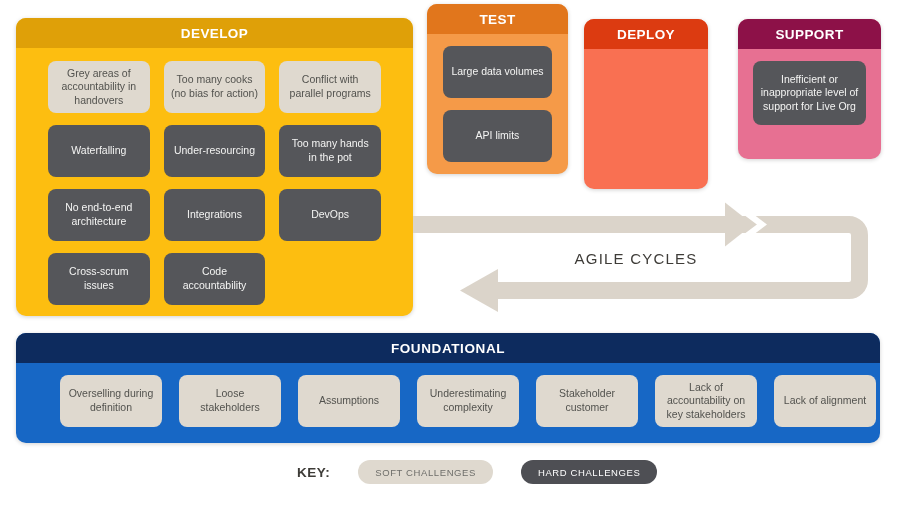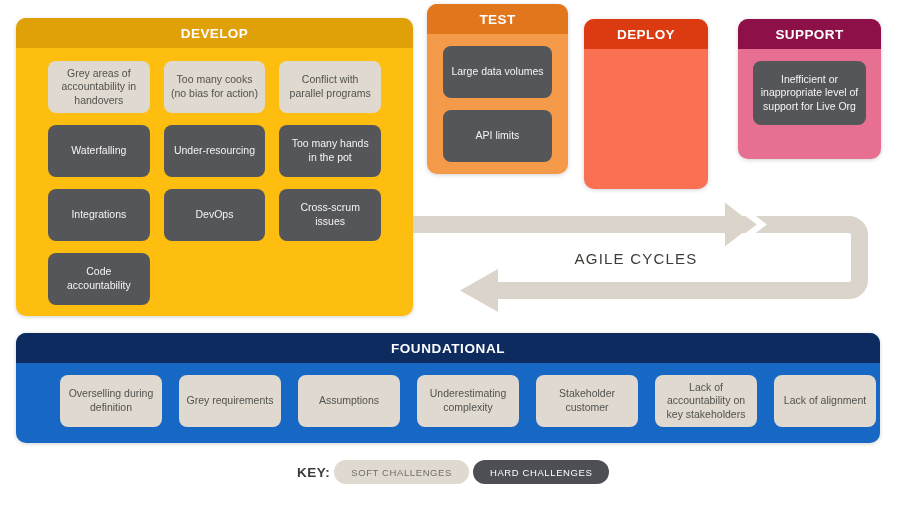--- a/index.html
+++ b/index.html
@@ -29,21 +29,21 @@
   .foundational .body{display:grid;grid-template-columns:repeat(7,1fr);gap:12px 17px;grid-auto-rows:52px;padding:12px 4px;margin-left:40px;}
 
   .chip{display:flex;align-items:center;justify-content:center;text-align:center;
     border-radius:8px;font-size:10.5px;line-height:1.3;padding:3px 7px;box-sizing:border-box;}
   .chip.soft{background:var(--soft-chip,#DFD9CF);color:#52524E;}
   .chip.hard{background:var(--hard-chip,#55565A);color:#F4F4F3;}
 
   .agile-svg{position:absolute;left:413px;top:192px;width:470px;height:132px;}
   .agile-text{font-family:"Liberation Sans",sans-serif;font-size:15px;letter-spacing:1.2px;fill:#3E3C38;}
 
-  .key-row{position:absolute;left:297px;top:460px;display:flex;align-items:center;gap:4px;}
+  .key-row{position:absolute;left:297px;top:460px;display:flex;align-items:center;gap:28px;}
   .key-label{font-size:13.5px;font-weight:bold;color:#3E3C38;letter-spacing:.5px;}
   .pill{display:flex;align-items:center;justify-content:center;height:24px;border-radius:12px;
     padding:0 17px;font-size:9.5px;font-weight:normal;letter-spacing:.6px;}
   .pill.soft{background:var(--soft-chip,#E2DBD1);color:#6E6E6A;}
   .pill.hard{background:#4E4F54;color:#ffffff;}
 </style>
 </head>
 <body>
 
 <div class="canvas">
@@ -63,20 +63,23 @@
           <span>Conflict with parallel programs</span>
         </div>
         <div class="chip hard">
           <span>Waterfalling</span>
         </div>
         <div class="chip hard">
           <span>Under-resourcing</span>
         </div>
         <div class="chip hard">
           <span>Too many hands in the pot</span>
+        </div>
+        <div class="chip hard">
+          <span>No end-to-end architecture</span>
         </div>
         <div class="chip hard">
           <span>Integrations</span>
         </div>
         <div class="chip hard">
           <span>DevOps</span>
         </div>
         <div class="chip hard">
           <span>Cross-scrum issues</span>
         </div>
@@ -133,21 +136,21 @@
 
   <section class="panel foundational">
     <header>
       <span>FOUNDATIONAL</span>
     </header>
     <div class="body">
         <div class="chip soft">
           <span>Overselling during definition</span>
         </div>
         <div class="chip soft">
-          <span>Grey requirements</span>
+          <span>Loose stakeholders</span>
         </div>
         <div class="chip soft">
           <span>Assumptions</span>
         </div>
         <div class="chip soft">
           <span>Underestimating complexity</span>
         </div>
         <div class="chip soft">
           <span>Stakeholder customer</span>
         </div>

